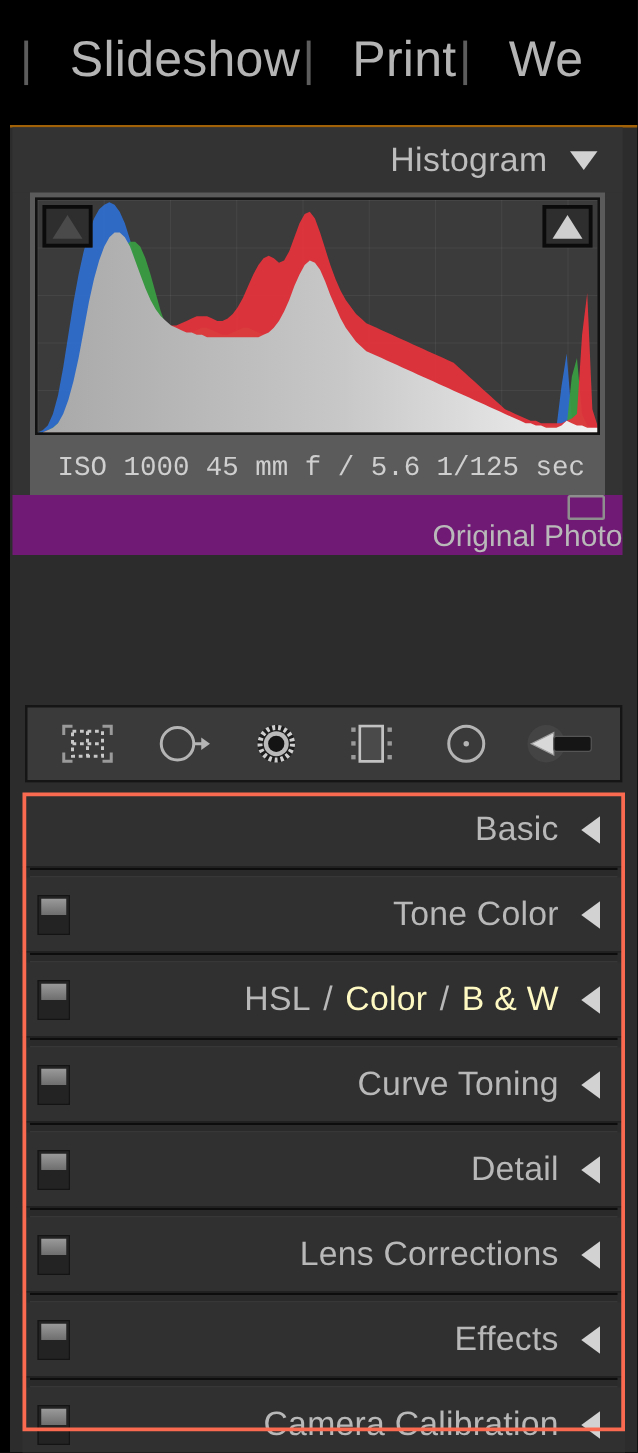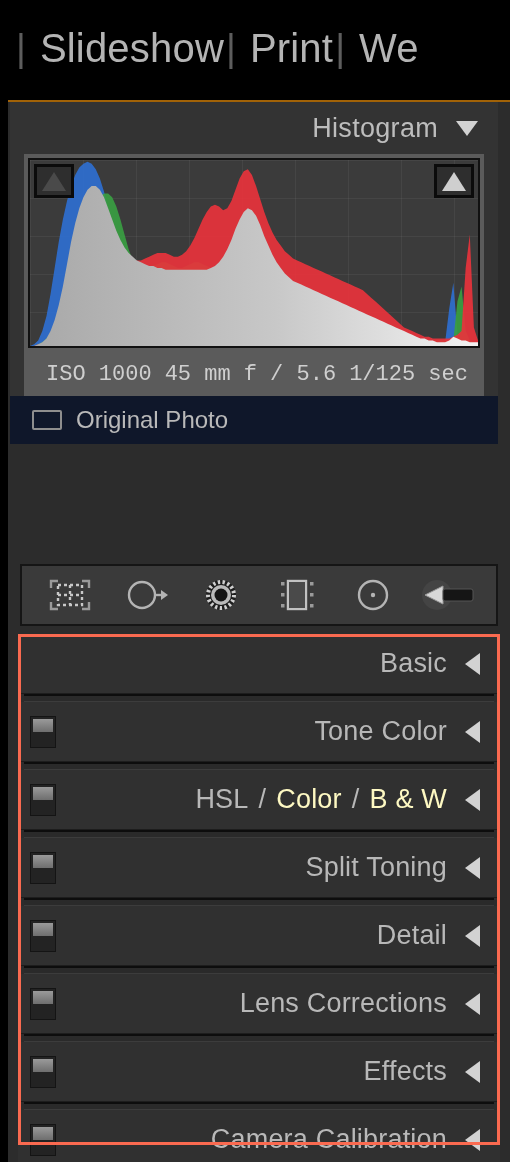--- a/index.html
+++ b/index.html
@@ -19,21 +19,21 @@
     padding-left:14px;
     overflow:hidden;
     white-space:nowrap;
   }
   .nav-sep {
     color:#5d5d5d; font-size:38px; font-weight:300;
     padding:0 14px 0 2px; line-height:1;
   }
   .nav-item {
     color:#b4b4b4; font-size:40px; font-weight:300;
-    line-height:1; letter-spacing:.2px;
+    line-height:1; letter-spacing:.2px;margin-left:16px;
   }
 
   
   .panel-col {
     position:absolute; left:8px; top:100px;
     width:502px; height:1062px;
     background:#2c2c2c;
     border-top:2px solid #a16207;
   }
 
@@ -105,23 +105,24 @@
     padding:0 16px 0 22px;
     background:#5b5b5b;
     margin:0 14px;
     color:#cfcfcf; font-size:22px; font-weight:300;font-family:Liberation Mono, monospace;
   }
   .exif-item { flex:0 0 auto; }
   .exif-spacer { flex:1 1 auto; }
 
   .orig-row {
     height:48px;
-    display:flex; align-items:center;
+    display:flex; align-items:flex-end;
     padding-left:22px;
-    background:#0f172a;
+    background:#701a75;
+    flex-direction:column;
   }
   .photo-icon {
     width:30px; height:20px;
     border:2px solid #8e8e8e;
     border-radius:2px;
     margin-right:14px;
   }
   .orig-label { color:#b9b9b9; font-size:24px; font-weight:300; }
 
   
@@ -355,21 +356,21 @@
         <span class="panel-label sep" style="padding:0 10px;">/</span>
         <span class="panel-label dim">B &amp; W</span>
         <span class="tri-left"></span>
       </div>
       <div class="panel-divider"></div>
 
       <div class="panel-row">
         <span class="toggle">
           <span class="toggle-knob"></span>
         </span>
-        <span class="panel-label">Split Toning</span>
+        <span class="panel-label">Curve Toning</span>
         <span class="tri-left"></span>
       </div>
       <div class="panel-divider"></div>
 
       <div class="panel-row">
         <span class="toggle">
           <span class="toggle-knob"></span>
         </span>
         <span class="panel-label">Detail</span>
         <span class="tri-left"></span>

